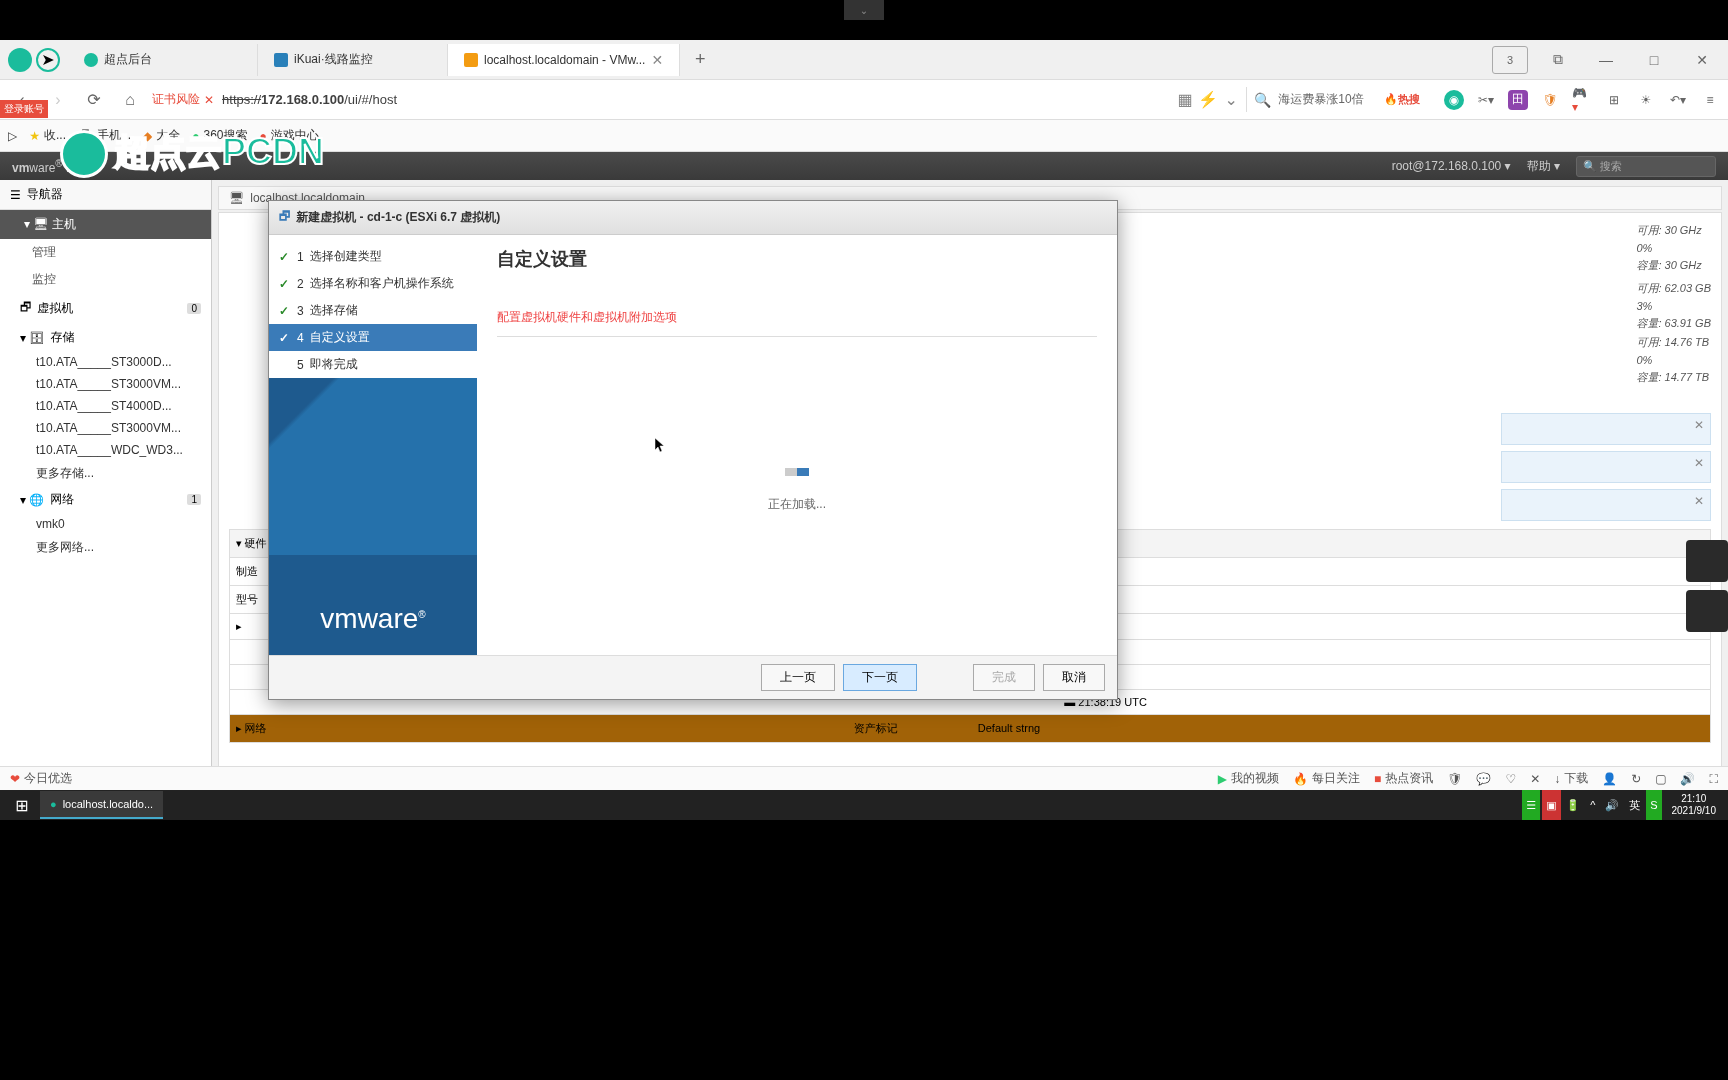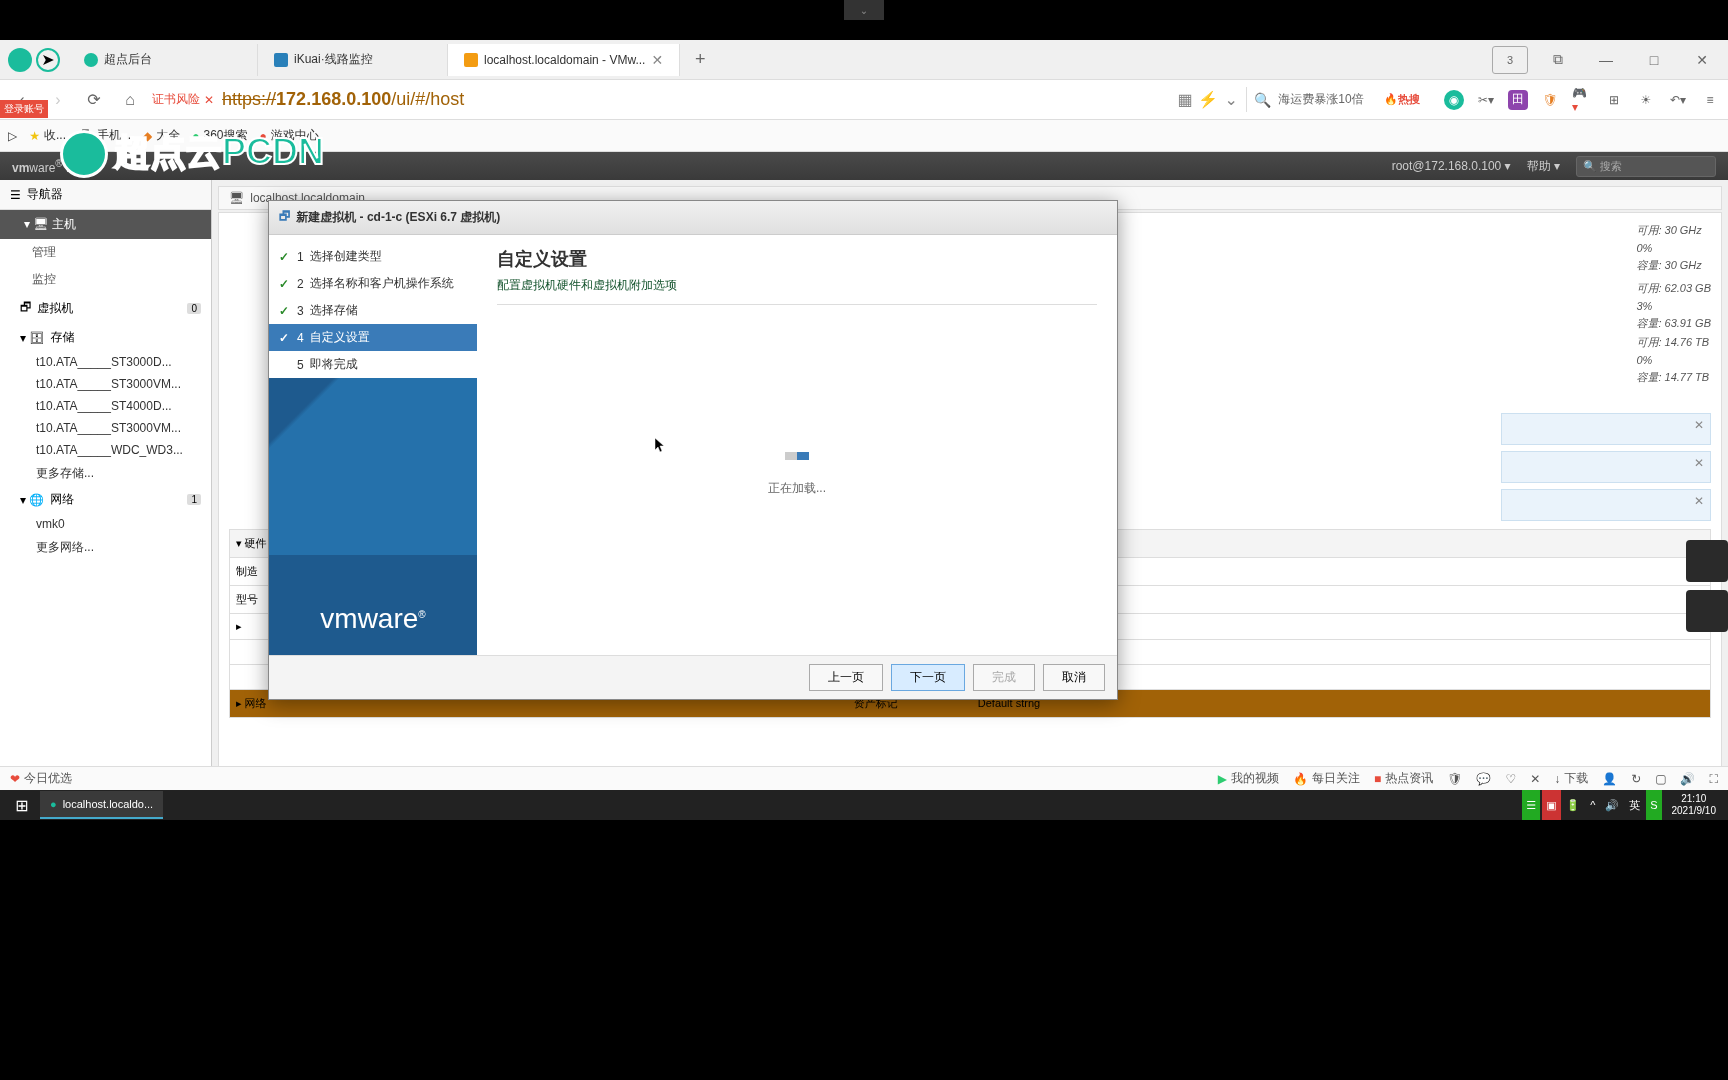--- a/index.html
+++ b/index.html
@@ -18,21 +18,21 @@
 .tab.active { background: #fff; }
 .tab-icon { width: 14px; height: 14px; border-radius: 2px; }
 .tab-close { margin-left: auto; color: #888; font-size: 14px; }
 .tab-add { width: 24px; height: 24px; display: flex; align-items: center; justify-content: center; color: #666; font-size: 18px; margin-left: 8px; }
 .tab-right { margin-left: auto; display: flex; align-items: center; gap: 12px; }
 .win-btn { width: 36px; height: 28px; display: flex; align-items: center; justify-content: center; color: #666; font-size: 14px; }
 
 .address-bar { height: 40px; background: #fff; display: flex; align-items: center; padding: 0 8px; gap: 8px; border-bottom: 1px solid #ddd; }
 .nav-btn { width: 28px; height: 28px; display: flex; align-items: center; justify-content: center; color: #666; font-size: 16px; }
 .cert-warn { color: #e74c3c; font-size: 12px; display: flex; align-items: center; gap: 4px; }
-.url-text { font-size: 18px; color: #a16207; flex: 0 0 auto; }
+.url-text { font-size: 13px; color: #404040; flex: 0 0 auto; }
 .url-text .struck { text-decoration: line-through; }
 .url-text .bold { font-weight: bold; }
 .url-icons { display: flex; gap: 6px; margin-left: 4px; }
 .addr-spacer { flex: 1; }
 .search-bar { display: flex; align-items: center; gap: 6px; padding: 4px 8px; border-left: 1px solid #ddd; }
 .search-icon-s { color: #888; font-size: 14px; }
 .search-text { font-size: 12px; color: #666; width: 100px; }
 .hot-label { color: #e74c3c; font-size: 11px; font-weight: bold; }
 .toolbar-icons { display: flex; gap: 12px; align-items: center; margin-left: 8px; }
 .tb-icon { width: 20px; height: 20px; display: flex; align-items: center; justify-content: center; border-radius: 4px; font-size: 12px; }
@@ -77,27 +77,27 @@
 .wizard-nav::before { content: ''; position: absolute; top: 0; left: -100px; right: 0; height: 320px; background: linear-gradient(135deg, transparent 49%, #2571ab 50%); }
 .wizard-steps { position: relative; z-index: 1; padding-top: 8px; background: #fff; }
 .wizard-step { padding: 5px 10px; font-size: 12px; color: #333; display: flex; align-items: center; gap: 6px; }
 .wizard-step.active { background: #3a7bb8; color: #fff; }
 .wizard-step .check { color: #2a8a2a; font-weight: bold; width: 12px; }
 .wizard-step.active .check { color: #fff; }
 .wizard-logo { position: absolute; bottom: 20px; left: 0; right: 0; text-align: center; z-index: 2; }
 .wizard-logo-text { color: #fff; font-size: 28px; font-weight: 300; }
 .wizard-content { flex: 1; padding: 12px 20px; display: flex; flex-direction: column; }
 .wc-title { font-size: 18px; font-weight: bold; color: #333; margin-bottom: 6px; }
-.wc-subtitle { font-size: 12px; color: #14532d; padding-bottom: 10px; border-bottom: 1px solid #ddd; }
+.wc-subtitle { font-size: 12px; color: #ef4444; padding-bottom: 10px; border-bottom: 1px solid #ddd; margin-top: 32px; }
 .wc-loading { flex: 1; display: flex; flex-direction: column; align-items: center; justify-content: center; color: #666; font-size: 12px; gap: 20px; }
 .spinner { width: 24px; height: 8px; background: linear-gradient(90deg, #ccc 50%, #3a7bb8 50%); }
 .modal-footer { padding: 8px 12px; background: #f4f4f4; border-top: 1px solid #ddd; display: flex; justify-content: flex-end; gap: 8px; }
 .modal-btn { padding: 4px 18px; font-size: 12px; border: 1px solid #aaa; background: #f8f8f8; cursor: pointer; }
 .modal-btn.primary { background: #d8ecff; border-color: #6aa8e0; }
-.modal-btn.disabled { color: #aaa; }
+.modal-btn.disabled { color: #aaa; margin-left: 48px; }
 
 .browser-statusbar { position: absolute; bottom: 30px; left: 0; right: 0; height: 24px; background: #fafafa; border-top: 1px solid #ddd; display: flex; align-items: center; padding: 0 10px; font-size: 12px; color: #555; gap: 10px; }
 .sb-left { display: flex; align-items: center; gap: 4px; }
 .sb-right { margin-left: auto; display: flex; align-items: center; gap: 14px; }
 .sb-item { display: flex; align-items: center; gap: 4px; }
 .red-heart { color: #e74c3c; }
 
 .taskbar { position: absolute; bottom: 0; left: 0; right: 0; height: 30px; background: #222; display: flex; align-items: center; padding: 0 4px; }
 .tb-start { width: 36px; height: 30px; display: flex; align-items: center; justify-content: center; color: #fff; }
 .tb-task { height: 28px; padding: 0 10px; background: #3a3a3a; display: flex; align-items: center; gap: 6px; color: #fff; font-size: 11px; border-bottom: 2px solid #4ac; }
@@ -286,20 +286,21 @@
           <div class="info-box"><span class="info-close">✕</span>&nbsp;</div>
           <div class="info-box"><span class="info-close">✕</span>&nbsp;</div>
         </div>
         <div class="hw-section">
           <div class="hw-row" style="background:#f4f4f4">▾ 硬件</div>
           <div class="hw-row">制造</div>
           <div class="hw-row"><span>型号</span><span style="float:right;margin-right:40%">5160138-A04 (Dell)</span></div>
           <div class="hw-row">▸</div>
           <div class="hw-row">&nbsp;</div>
           <div class="hw-row">&nbsp;</div>
+          <div class="hw-row" style="text-align:right;padding-right:38%">▬ <span>21:38:19 UTC</span></div>
           <div class="hw-row" style="background:#a16207"><span>▸ 网络</span><span style="margin-left:40%">资产标记</span><span style="margin-left:80px">Default strng</span></div>
         </div>
       </div>
     </div>
   </div>
 
   <div class="recent-tasks">
     <span>📋</span>
     <span>近期任务</span>
   </div>

